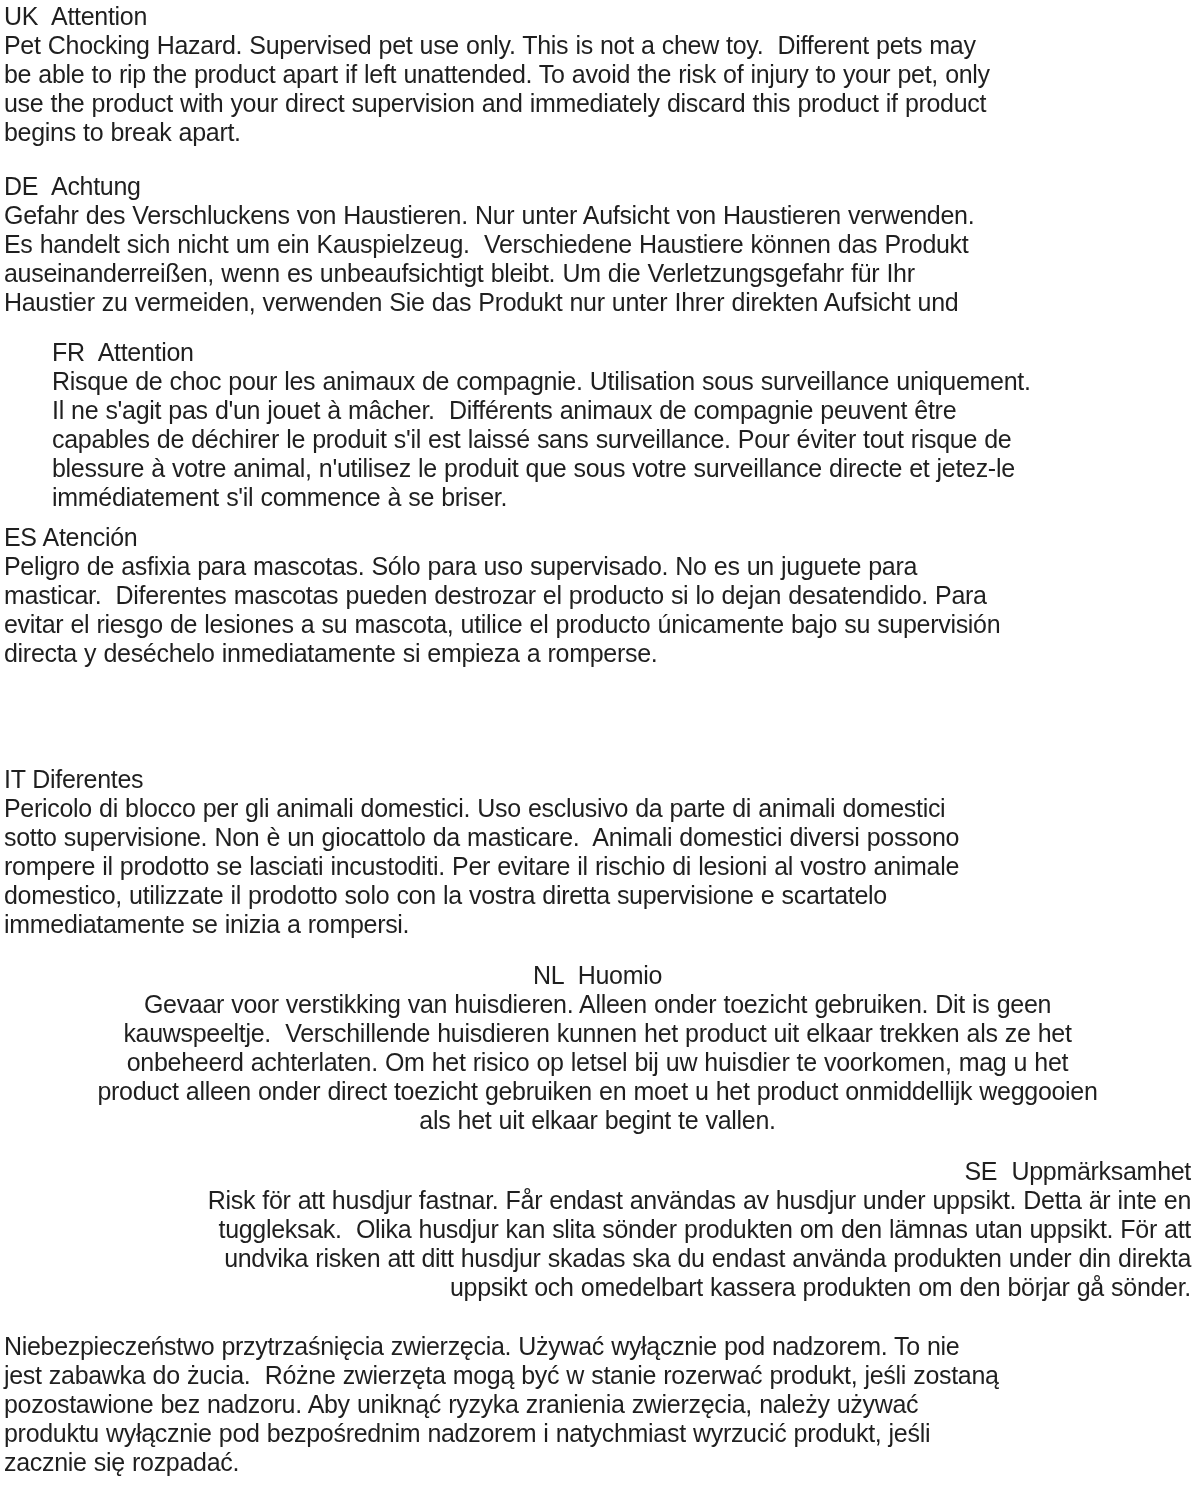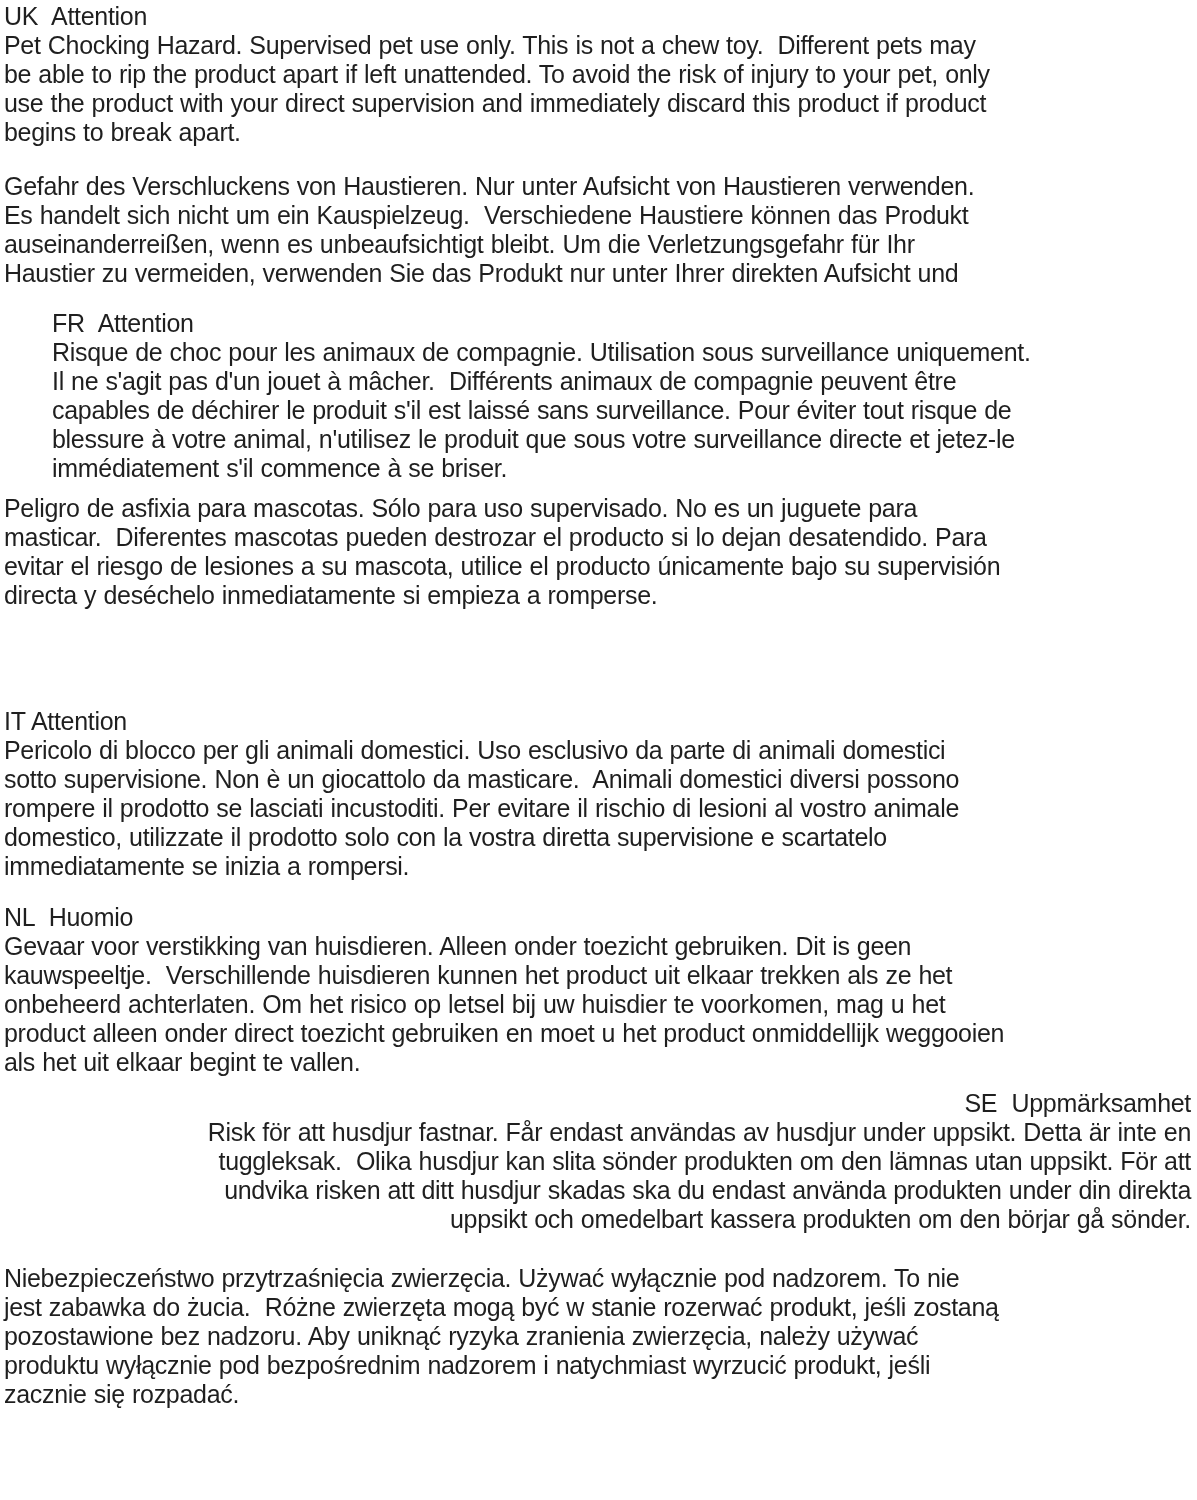--- a/index.html
+++ b/index.html
@@ -25,62 +25,64 @@
   .section-body {
     white-space: pre-wrap;
     word-spacing: 0.5px;
   }
   
   .s-uk { margin-bottom: 25px; }
   .s-de { margin-bottom: 21px; }
   .s-fr { margin-bottom: 11px; margin-left: 48px; }
   .s-es { margin-bottom: 97px; }
   .s-it { margin-bottom: 22px; }
-  .s-nl { margin-bottom: 12px; }
+  .s-nl { margin-bottom: 22px; text-align: center; }
   .s-se { margin-bottom: 30px; text-align: right; }
   .s-pl { margin-bottom: 0; }
 </style>
 </head>
 <body>
 
 <div class="page">
 
   <section class="section s-uk">
     <div class="section-header">UK  Attention</div>
     <div class="section-body">Pet Chocking Hazard. Supervised pet use only. This is not a chew toy.  Different pets may
 be able to rip the product apart if left unattended. To avoid the risk of injury to your pet, only
 use the product with your direct supervision and immediately discard this product if product
 begins to break apart.</div>
   </section>
 
   <section class="section s-de">
+    <div class="section-header">DE  Achtung</div>
     <div class="section-body">Gefahr des Verschluckens von Haustieren. Nur unter Aufsicht von Haustieren verwenden.
 Es handelt sich nicht um ein Kauspielzeug.  Verschiedene Haustiere können das Produkt
 auseinanderreißen, wenn es unbeaufsichtigt bleibt. Um die Verletzungsgefahr für Ihr
 Haustier zu vermeiden, verwenden Sie das Produkt nur unter Ihrer direkten Aufsicht und</div>
   </section>
 
   <section class="section s-fr">
     <div class="section-header">FR  Attention</div>
     <div class="section-body">Risque de choc pour les animaux de compagnie. Utilisation sous surveillance uniquement.
 Il ne s'agit pas d'un jouet à mâcher.  Différents animaux de compagnie peuvent être
 capables de déchirer le produit s'il est laissé sans surveillance. Pour éviter tout risque de
 blessure à votre animal, n'utilisez le produit que sous votre surveillance directe et jetez-le
 immédiatement s'il commence à se briser.</div>
   </section>
 
   <section class="section s-es">
+    <div class="section-header">ES Atención</div>
     <div class="section-body">Peligro de asfixia para mascotas. Sólo para uso supervisado. No es un juguete para
 masticar.  Diferentes mascotas pueden destrozar el producto si lo dejan desatendido. Para
 evitar el riesgo de lesiones a su mascota, utilice el producto únicamente bajo su supervisión
 directa y deséchelo inmediatamente si empieza a romperse.</div>
   </section>
 
   <section class="section s-it">
-    <div class="section-header">IT Attention</div>
+    <div class="section-header">IT Diferentes</div>
     <div class="section-body">Pericolo di blocco per gli animali domestici. Uso esclusivo da parte di animali domestici
 sotto supervisione. Non è un giocattolo da masticare.  Animali domestici diversi possono
 rompere il prodotto se lasciati incustoditi. Per evitare il rischio di lesioni al vostro animale
 domestico, utilizzate il prodotto solo con la vostra diretta supervisione e scartatelo
 immediatamente se inizia a rompersi.</div>
   </section>
 
   <section class="section s-nl">
     <div class="section-header">NL  Huomio</div>
     <div class="section-body">Gevaar voor verstikking van huisdieren. Alleen onder toezicht gebruiken. Dit is geen

